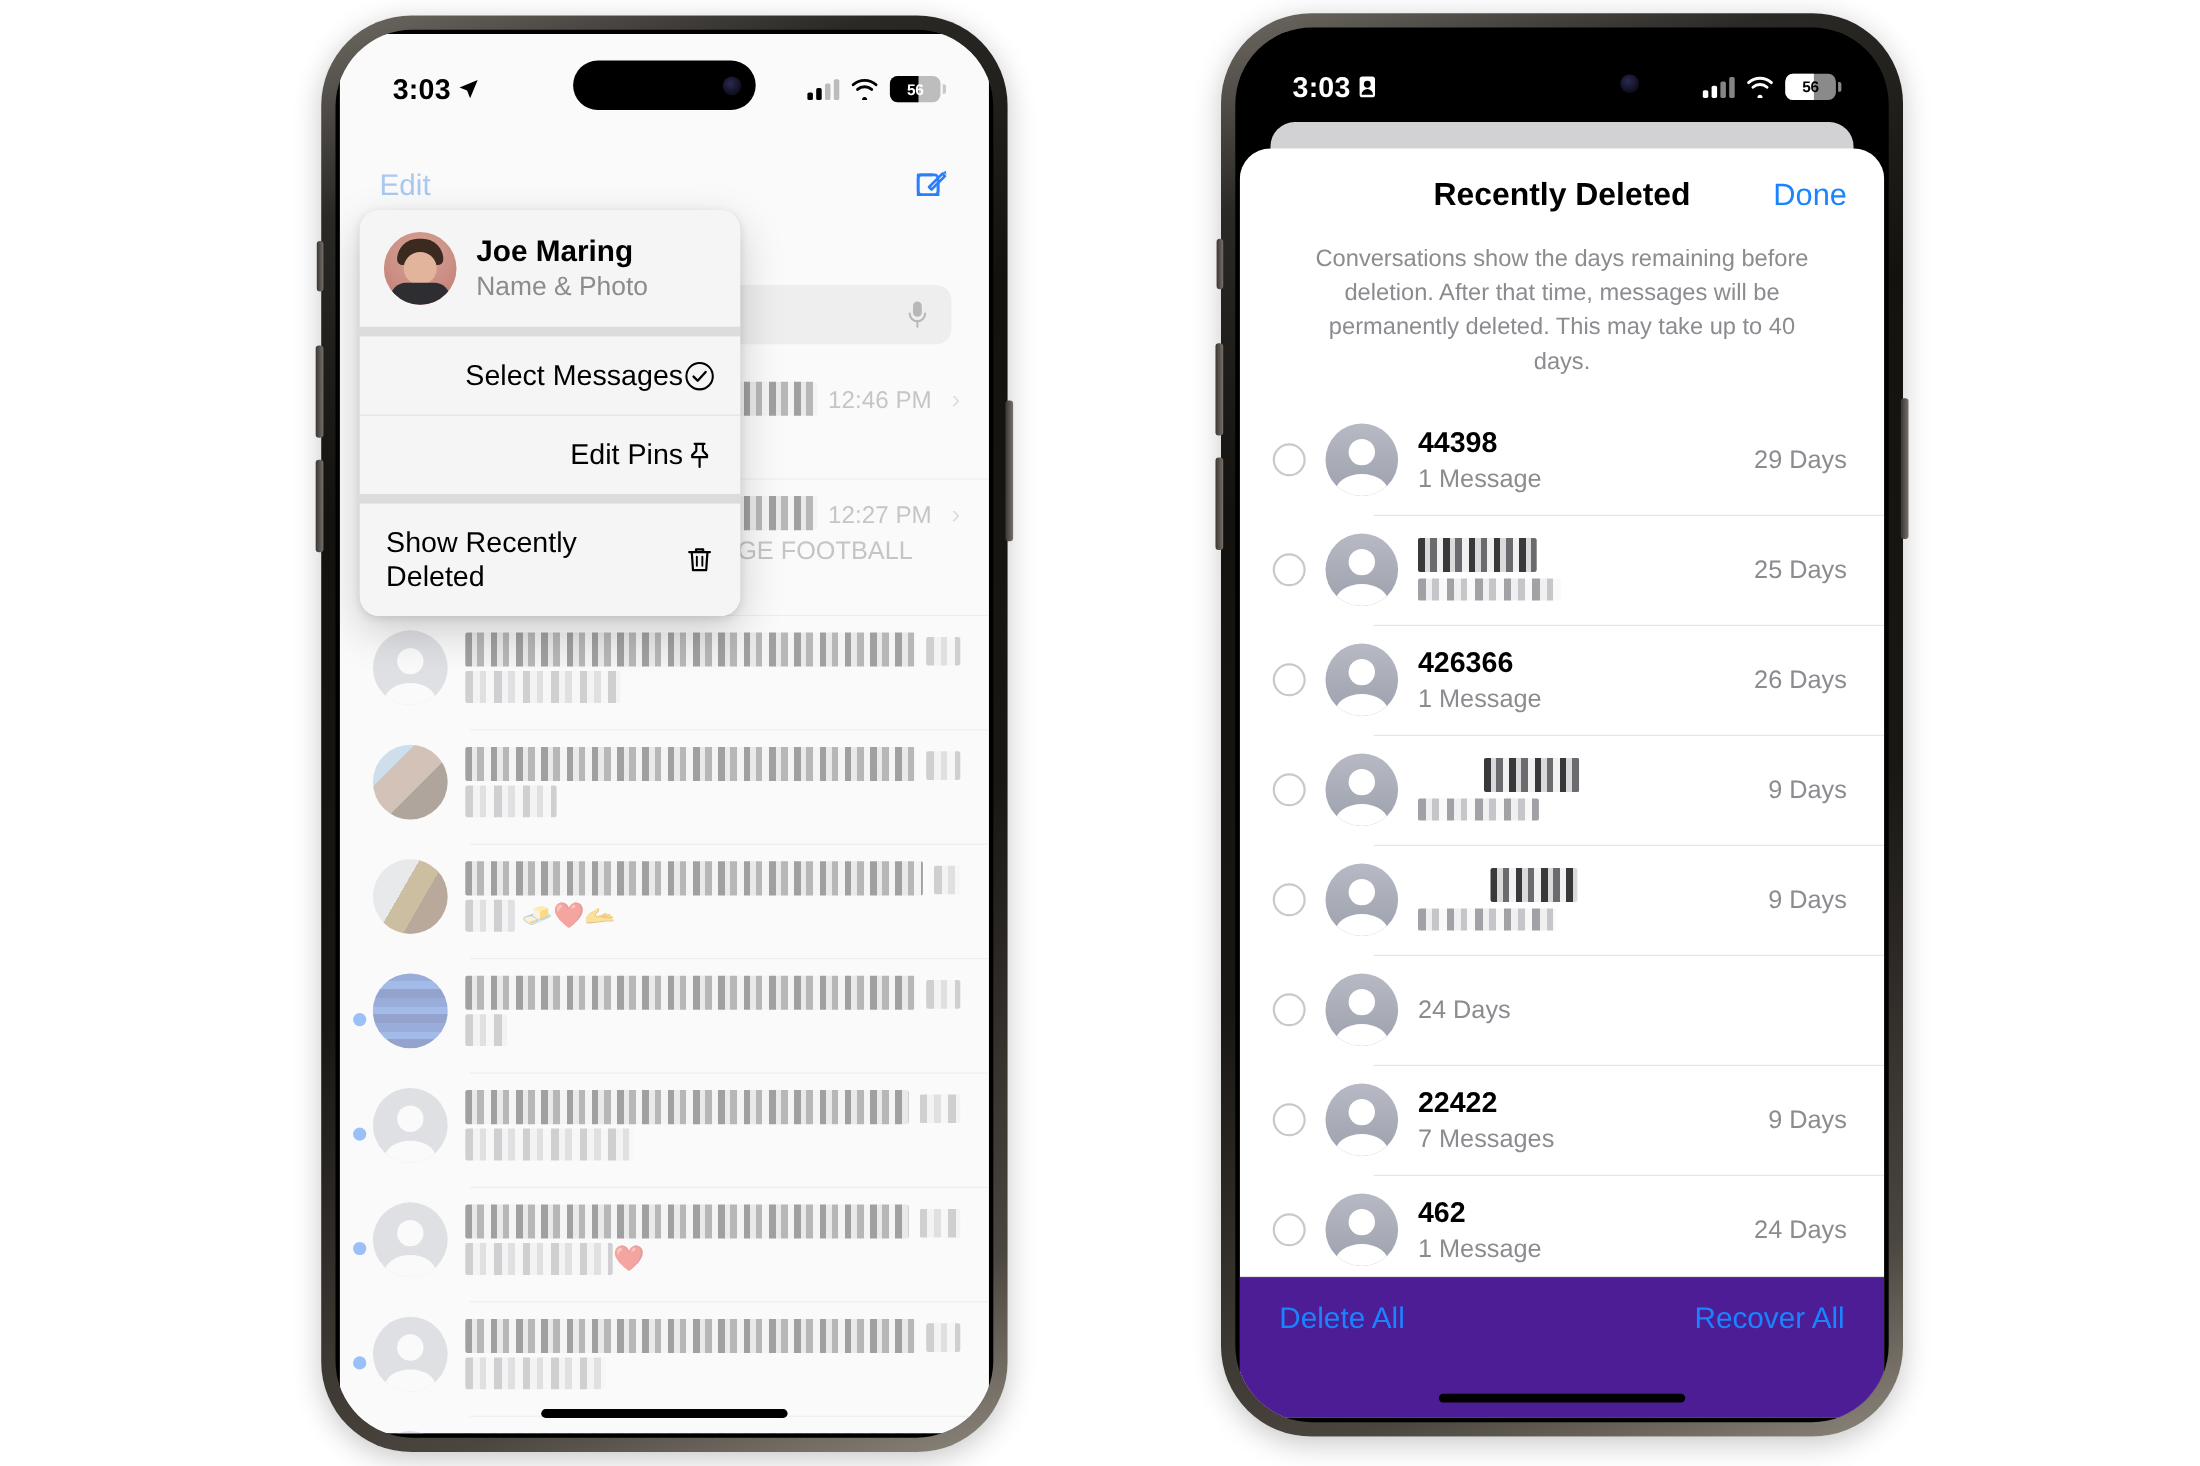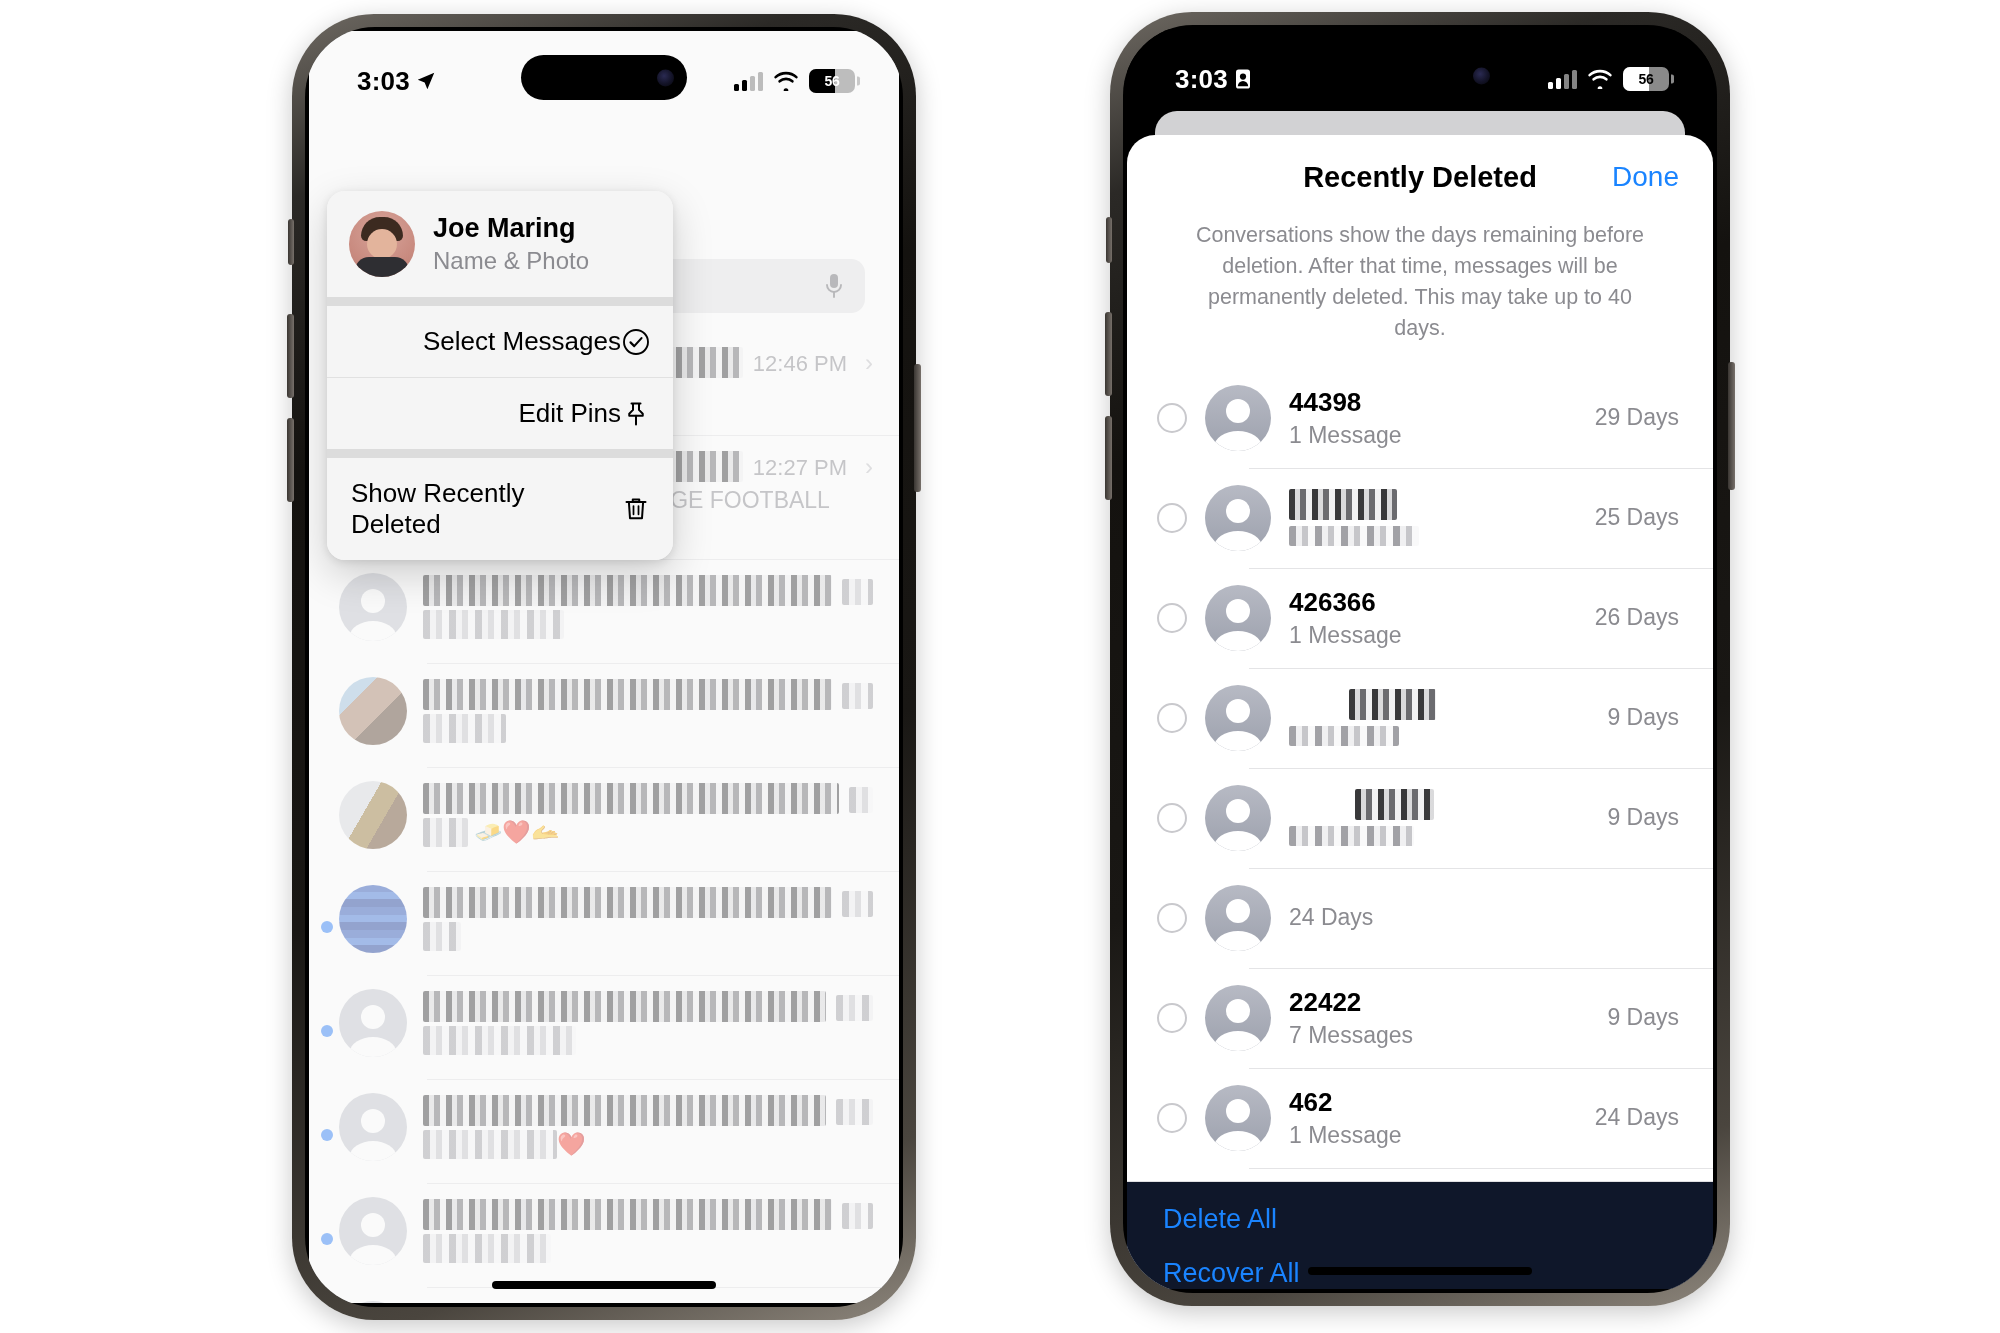--- a/index.html
+++ b/index.html
@@ -246,25 +246,24 @@
   }
   .rd-avatar .head { position:absolute; left:50%; top:14px; transform:translateX(-50%);
     width:24px; height:24px; border-radius:50%; background:#fff; }
   .rd-avatar .body { position:absolute; left:50%; bottom:-12px; transform:translateX(-50%);
     width:48px; height:32px; border-radius:50% 50% 0 0; background:#fff; }
   .rd-texts { flex: 1; min-width: 0; }
   .rd-name { font-size: 26px; font-weight: 700; color: #000; }
   .rd-count{ font-size: 23px; color: #8b8b90; margin-top: 4px; }
   .rd-days { font-size: 23px; color: #8b8b90; white-space: nowrap; }
   .rd-footer {
-    position: absolute; left: 0; right: 0; bottom: 0; height: 108px;
-    background: #0f172a; border-top: 1px solid #e0e0e2;
+    position: absolute; left: 0; right: 0; bottom: 0; height: 129px;
+    background: #4c1d95; border-top: 1px solid #e0e0e2;
     display: flex; align-items: flex-start; justify-content: space-between;
     padding: 22px 36px 0 36px;
-    flex-direction: column;
   }
   .rd-footer a { font-size: 27px; color: #1a84ff; text-decoration: none; }
 </style>
 </head>
 <body>
 
 <div class="phone" id="phone-left">
   <div class="side-btn btn-left-1"></div>
   <div class="side-btn btn-left-2"></div>
   <div class="side-btn btn-left-3"></div>
@@ -293,20 +292,29 @@
             <path d="M2.6 6.1a15.5 15.5 0 0 1 20.8 0" stroke="#000" stroke-width="2.6" fill="none" stroke-linecap="round"></path>
           </svg>
           <span class="battery">
             <span class="fill"></span>
             <span class="num">56</span>
           </span>
         </div>
       </div>
       <div class="island"></div>
 
+      <div class="nav-row">
+        <span class="edit-btn">Edit</span>
+        <svg class="compose-icon" viewBox="0 0 24 24">
+          <path d="M4 5.6h9.2M4 5.6v12.8h12.8V11" stroke="#2d7ff9" stroke-width="1.7" fill="none" stroke-linecap="round"></path>
+          <rect x="4" y="5.6" width="12.8" height="12.8" rx="2.4" stroke="#2d7ff9" stroke-width="1.7" fill="none"></rect>
+          <path d="M11 13.4 19.6 4.8l1.6 1.6L12.6 15z" fill="none" stroke="#2d7ff9" stroke-width="1.7" stroke-linejoin="round"></path>
+          <path d="M19.8 4.2 21.6 3l.6 2.4z" fill="#2d7ff9"></path>
+        </svg>
+      </div>
 
       <div class="search-wrap">
         <div class="search-bar" title="Search">
           <svg width="22" height="30" viewBox="0 0 22 30">
             <rect x="7" y="3" width="8" height="14" rx="4" fill="#6e6e73"></rect>
             <path d="M4 14a7 7 0 0 0 14 0" stroke="#6e6e73" stroke-width="1.9" fill="none" stroke-linecap="round"></path>
             <path d="M11 21v5" stroke="#6e6e73" stroke-width="1.9" stroke-linecap="round"></path>
           </svg>
         </div>
       </div>

